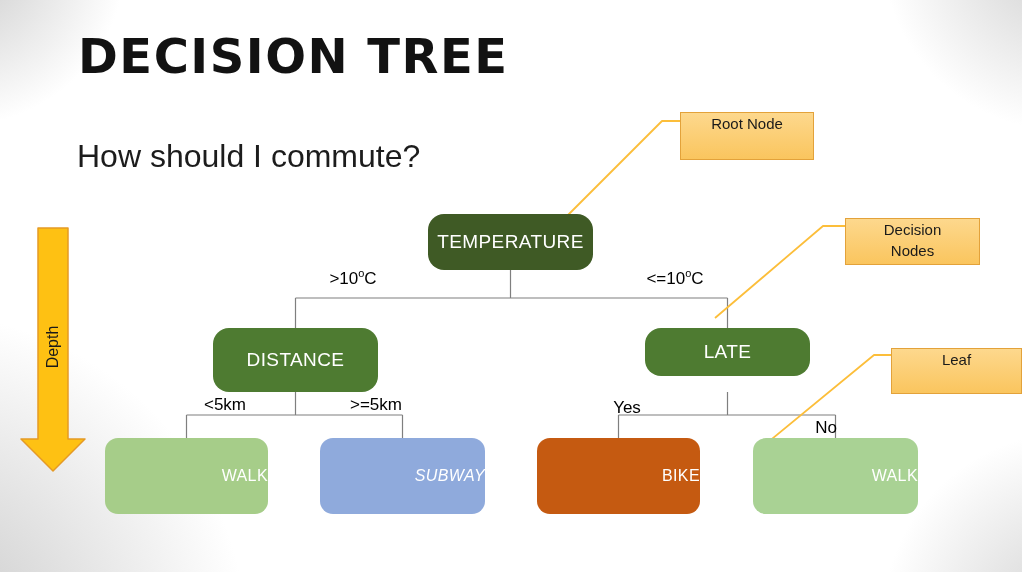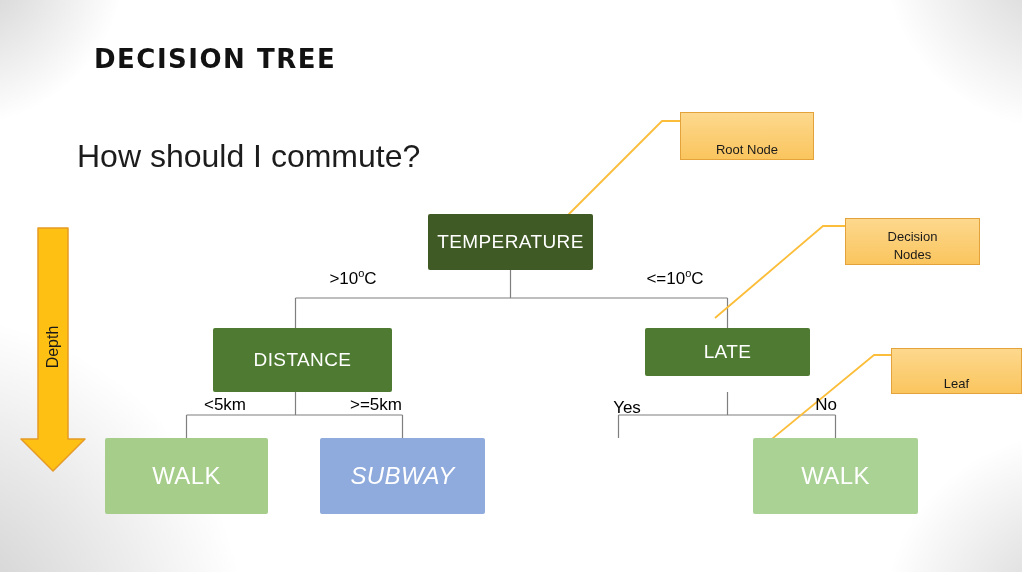--- a/index.html
+++ b/index.html
@@ -9,64 +9,64 @@
     overflow:hidden;
     font-family:"Liberation Sans",sans-serif;
     background-color:#ffffff;
     background-image:
       radial-gradient(circle 230px at -40px -40px, #c9c9c9, rgba(255,255,255,0) 72%),
       radial-gradient(circle 250px at 1062px -50px, #cecece, rgba(255,255,255,0) 72%),
       radial-gradient(circle 430px at -80px 640px, #c6c6c6, rgba(255,255,255,0) 76%),
       radial-gradient(circle 260px at 1070px 620px, #d2d2d2, rgba(255,255,255,0) 72%);
   }
   .title{
-    position:absolute;left:78px;top:28px;margin:16px;
+    position:absolute;left:78px;top:28px;margin:0;
     font-family:"DejaVu Sans",sans-serif;
-    font-size:26px;font-weight:700;letter-spacing:1.5px;color:#121212;
+    font-size:48px;font-weight:700;letter-spacing:1.5px;color:#121212;
   }
   .question{
     position:absolute;left:77px;top:138px;
     font-size:32px;color:#1c1c1c;
   }
   .overlay{position:absolute;left:0;top:0;z-index:1;}
   .conn{stroke:#7f7f7f;stroke-width:1.2;fill:none;}
   .leader{stroke:#fcbe3a;stroke-width:1.8;fill:none;stroke-linejoin:round;}
   .arrow-shape{fill:#fec113;stroke:#e59a25;stroke-width:1.5;stroke-linejoin:round;}
   .depth-text{font-size:16px;fill:#1a1a1a;font-family:"Liberation Sans",sans-serif;}
   .node{
     position:absolute;z-index:2;
     display:flex;align-items:center;justify-content:center;
     color:#ffffff;letter-spacing:.4px;
   }
-  .decision{border-radius:2px;font-size:19px;}
-  .leafnode{border-radius:2px;font-size:24px;}
+  .decision{border-radius:16px;font-size:19px;}
+  .leafnode{border-radius:13px;font-size:16px;justify-content:flex-end;}
   .n-temp{left:428px;top:214px;width:165px;height:56px;background:#3f5a25;}
-  .n-dist{left:213px;top:328px;width:179px;height:64px;background:#4e7b31;}
+  .n-dist{left:213px;top:328px;width:165px;height:64px;background:#4e7b31;}
   .n-late{left:645px;top:328px;width:165px;height:48px;background:#4e7b31;}
   .n-walk1{left:105px;top:438px;width:163px;height:76px;background:#a6cd89;}
   .n-subway{left:320px;top:438px;width:165px;height:76px;background:#8faadc;font-style:italic;}
   .n-bike{left:537px;top:438px;width:163px;height:76px;background:#c55a11;}
   .n-walk2{left:753px;top:438px;width:165px;height:76px;background:#a9d294;}
   .branch{
     position:absolute;z-index:2;text-align:center;
     font-size:17px;color:#000000;
   }
   .branch sup{font-size:11px;line-height:0;}
   .b-warm{left:310px;top:269px;width:86px;}
   .b-cold{left:629px;top:269px;width:92px;}
   .b-near{left:190px;top:395px;width:70px;}
   .b-far{left:340px;top:395px;width:72px;}
   .b-yes{left:597px;top:398px;width:60px;}
-  .b-no{left:796px;top:395px;width:60px;}
+  .b-no{left:796px;top:418px;width:60px;}
   .callout{
     position:absolute;z-index:2;
-    display:flex;flex-direction:column;align-items:center;justify-content:flex-end;
+    display:flex;flex-direction:column;align-items:center;justify-content:flex-start;
     background:linear-gradient(180deg,#fdd88d 0%,#fac55e 100%);
     border:1.6px solid #e3a23a;
-    font-size:13px;color:#1a1a1a;text-align:center;line-height:1.4;
+    font-size:15px;color:#1a1a1a;text-align:center;line-height:1.4;
   }
   .c-root{left:680px;top:112px;width:132px;height:46px;}
   .c-decision{left:845px;top:218px;width:133px;height:45px;}
   .c-leaf{left:891px;top:348px;width:129px;height:44px;}
 </style>
 </head>
 <body>
 
 <div class="slide">
 
@@ -94,20 +94,23 @@
   </div>
   <div class="node decision n-late">
     <span>LATE</span>
   </div>
   <div class="node leafnode n-walk1">
     <span>WALK</span>
   </div>
   <div class="node leafnode n-subway">
     <span>SUBWAY</span>
   </div>
+  <div class="node leafnode n-bike">
+    <span>BIKE</span>
+  </div>
   <div class="node leafnode n-walk2">
     <span>WALK</span>
   </div>
 
   <div class="branch b-warm"><span>&gt;10</span><sup>o</sup><span>C</span></div>
   <div class="branch b-cold"><span>&lt;=10</span><sup>o</sup><span>C</span></div>
   <div class="branch b-near">&lt;5km</div>
   <div class="branch b-far">&gt;=5km</div>
   <div class="branch b-yes">Yes</div>
   <div class="branch b-no">No</div>

